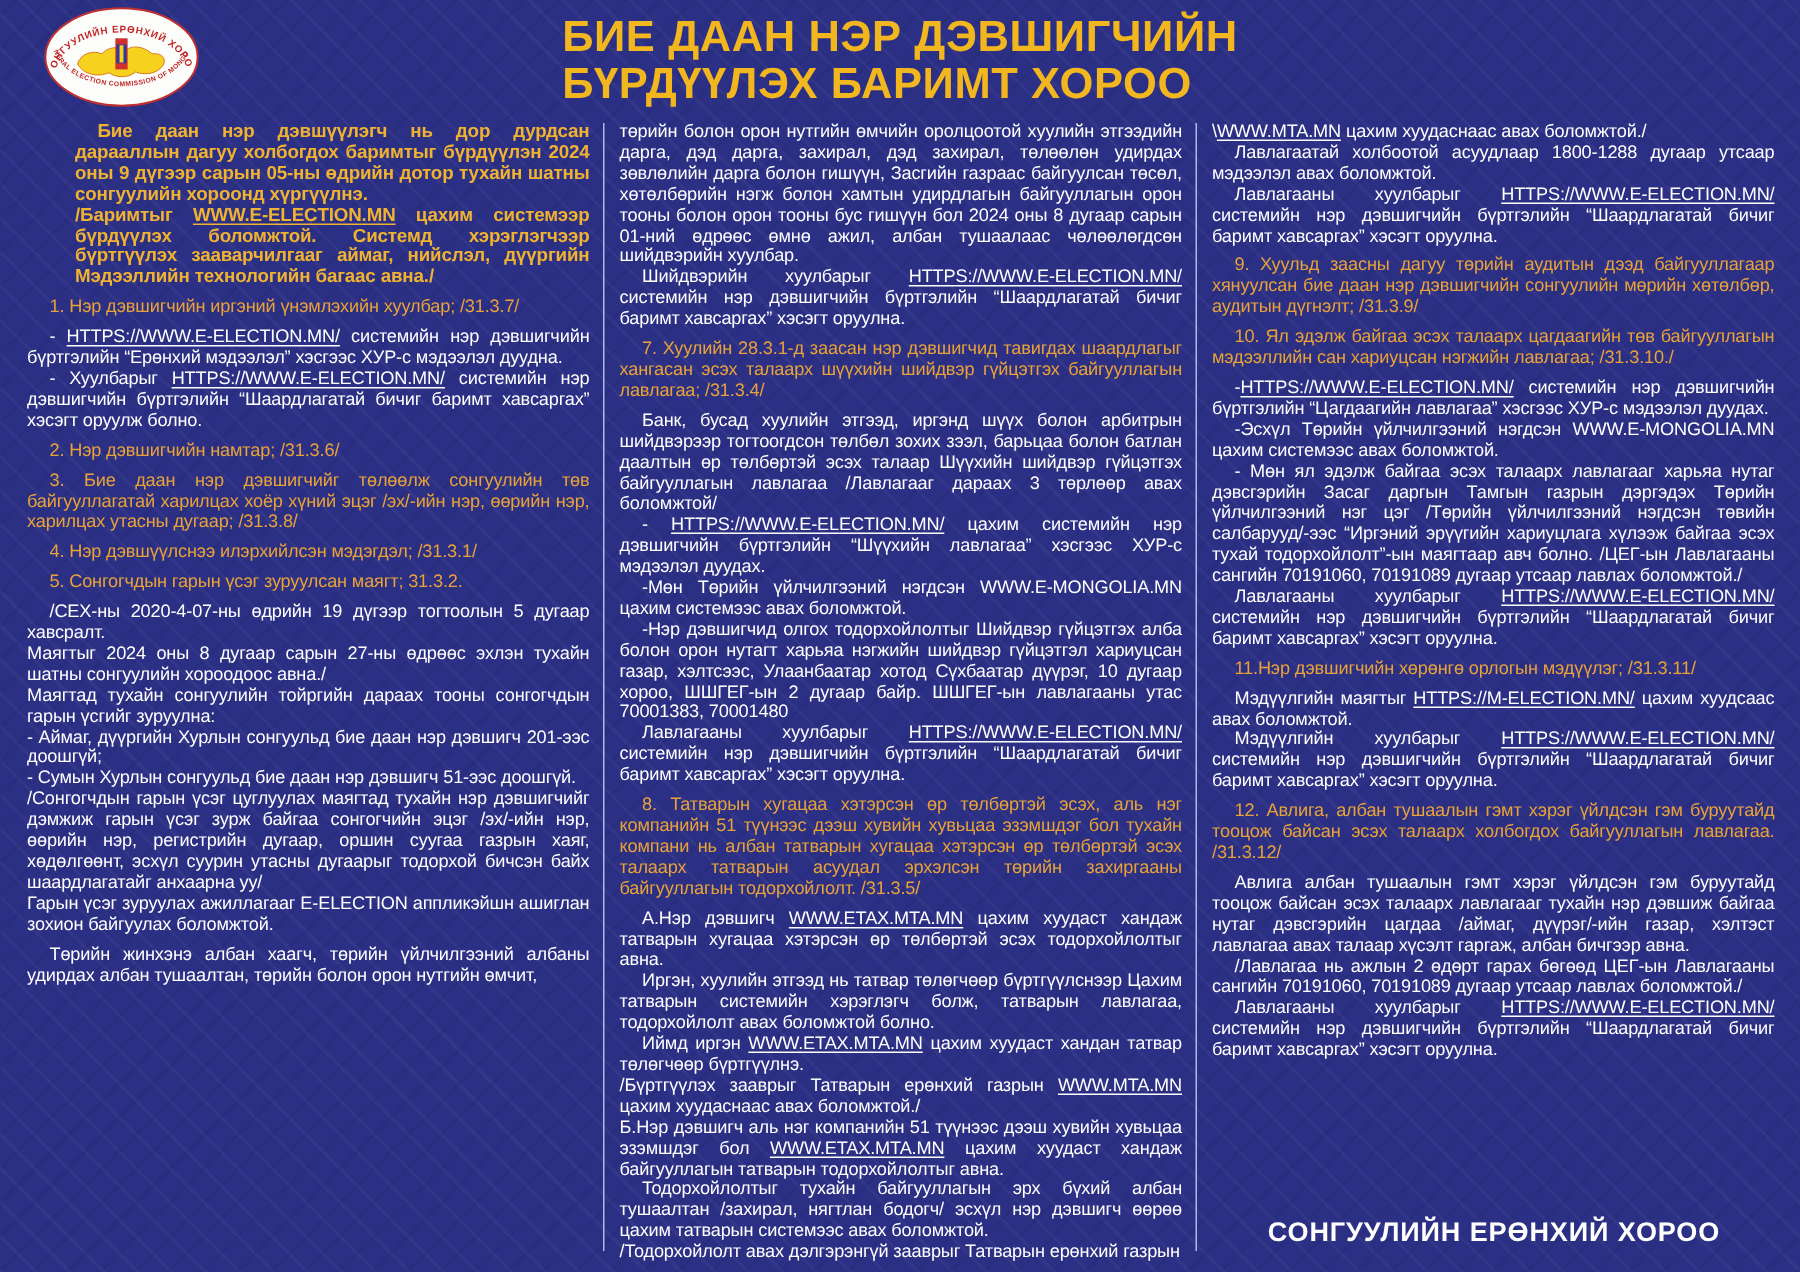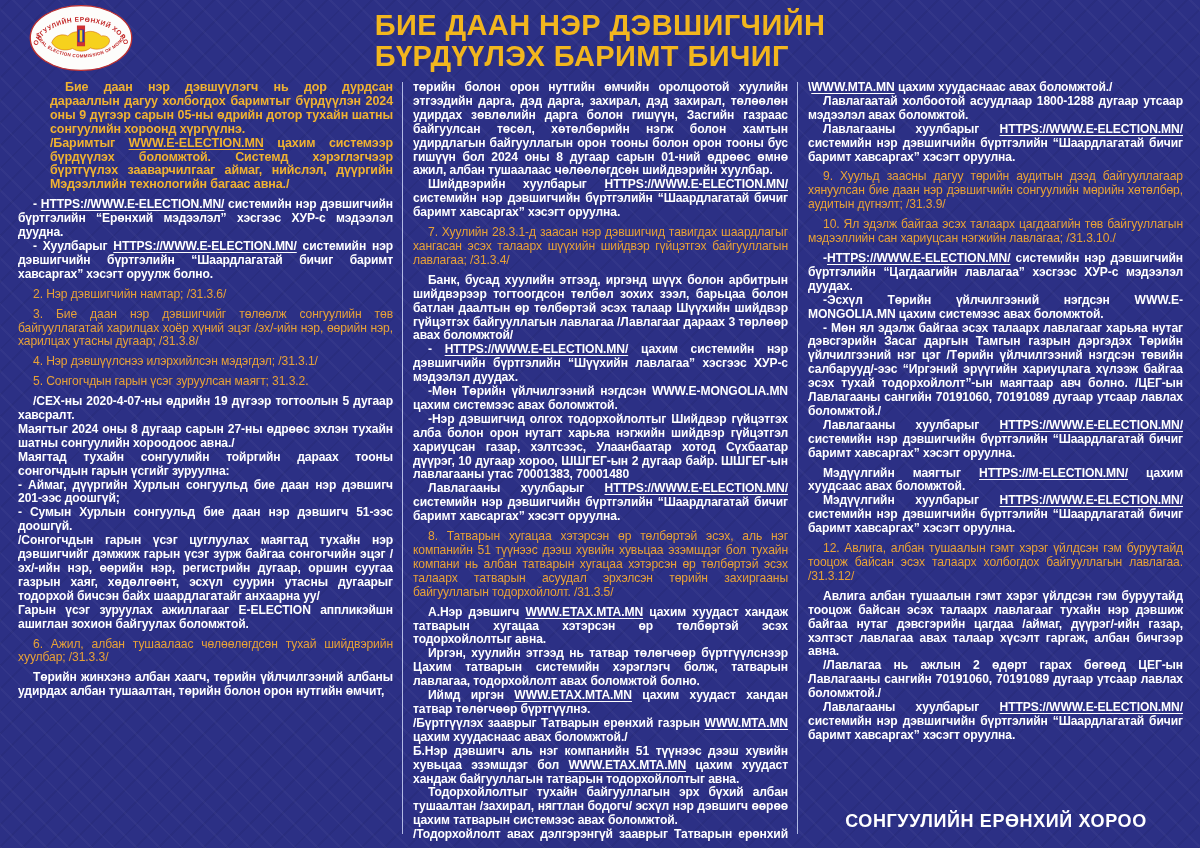--- a/index.html
+++ b/index.html
@@ -11,21 +11,21 @@
       repeating-linear-gradient(-45deg, rgba(0,0,30,0.06) 0 2px, transparent 2px 16px);
     font-family:"Liberation Sans","DejaVu Sans",sans-serif;
     -webkit-font-smoothing:antialiased;
   }
   header{position:relative;height:76px;display:flex;align-items:center;justify-content:center;}
   .logo{position:absolute;left:28px;top:4px;width:106px;height:68px;}
   .title{color:#f2b61e;font-weight:800;font-size:29px;line-height:31px;letter-spacing:.4px;margin-top:6px;}
   main{display:flex;height:768px;padding:0 8px;}
   .col{flex:1 1 0;min-width:0;padding:5px 9px 0 10px;overflow:hidden;}
   .vr{width:0;border-left:1.5px solid rgba(215,224,255,.78);margin:6px 0 10px 0;}
-  .block{margin:0 0 6px 0;text-align:justify;font-size:12.1px;line-height:13.9px;color:#ffffff;font-weight:700;letter-spacing:-0.1px;}
+  .block{margin:0 0 6px 0;text-align:justify;font-size:12.1px;line-height:13.9px;color:#ffffff;font-weight:400;letter-spacing:-0.1px;}
   .block.heading{color:#e8a238;font-weight:400;}
   .block.intro{color:#f0b231;font-weight:700;font-size:12.5px;margin-left:32px;}
   .u{text-decoration:underline;text-underline-offset:2px;}
   .ind{display:inline-block;width:15px;}
   .footer{position:absolute;right:10px;bottom:16px;width:388px;text-align:center;color:#ffffff;font-weight:700;font-size:18px;letter-spacing:.6px;}
 </style>
 </head>
 <body>
 
 <div class="page">
@@ -45,50 +45,51 @@
       <path d="M 44,74 C 48,60 64,56 75,61 C 82,53 95,50 105,57 C 114,48 131,53 139,61 C 151,59 159,68 152,77 C 145,86 130,89 118,84 C 108,93 92,91 84,85 C 70,91 52,88 44,74 Z" fill="#f6d11d" stroke="#d06010" stroke-width="1"></path>
       <g>
         <rect x="93" y="42" width="14" height="38" fill="#2b3aa6" stroke="#c22525" stroke-width="1.5"></rect>
         <rect x="93" y="42" width="14" height="7" fill="#d23030"></rect>
         <rect x="93" y="73" width="14" height="7" fill="#d23030"></rect>
         <rect x="97.5" y="50" width="5" height="22" fill="#f6d11d"></rect>
       </g>
     </svg>
     <div class="title">
       <div>БИЕ ДААН НЭР ДЭВШИГЧИЙН</div>
-      <div>БҮРДҮҮЛЭХ БАРИМТ БИЧИГ</div>
+      <div>БҮРДҮҮЛЭХ БАРИМТ ХОРОО</div>
     </div>
   </header>
 
   <main>
     <section class="col">
         <p class="block intro"><span class="ind"></span>Бие даан нэр дэвшүүлэгч нь дор дурдсан дарааллын дагуу холбогдох баримтыг бүрдүүлэн 2024 оны 9 дүгээр сарын 05-ны өдрийн дотор тухайн шатны сонгуулийн хороонд хүргүүлнэ.<br>/Баримтыг <span class="u">WWW.E-ELECTION.MN</span> цахим системээр бүрдүүлэх боломжтой. Системд хэрэглэгчээр бүртгүүлэх зааварчилгааг аймаг, нийслэл, дүүргийн Мэдээллийн технологийн багаас авна./</p>
+        <p class="block heading"><span class="ind"></span>1. Нэр дэвшигчийн иргэний үнэмлэхийн хуулбар; /31.3.7/</p>
         <p class="block body"><span class="ind"></span>- <span class="u">HTTPS://WWW.E-ELECTION.MN/</span> системийн нэр дэвшигчийн бүртгэлийн “Ерөнхий мэдээлэл” хэсгээс ХУР-с мэдээлэл дуудна.<br><span class="ind"></span>- Хуулбарыг <span class="u">HTTPS://WWW.E-ELECTION.MN/</span> системийн нэр дэвшигчийн бүртгэлийн “Шаардлагатай бичиг баримт хавсаргах” хэсэгт оруулж болно.</p>
         <p class="block heading"><span class="ind"></span>2. Нэр дэвшигчийн намтар; /31.3.6/</p>
         <p class="block heading"><span class="ind"></span>3. Бие даан нэр дэвшигчийг төлөөлж сонгуулийн төв байгууллагатай харилцах хоёр хүний эцэг /эх/-ийн нэр, өөрийн нэр, харилцах утасны дугаар; /31.3.8/</p>
         <p class="block heading"><span class="ind"></span>4. Нэр дэвшүүлснээ илэрхийлсэн мэдэгдэл; /31.3.1/</p>
         <p class="block heading"><span class="ind"></span>5. Сонгогчдын гарын үсэг зуруулсан маягт; 31.3.2.</p>
         <p class="block body"><span class="ind"></span>/СЕХ-ны 2020-4-07-ны өдрийн 19 дүгээр тогтоолын 5 дугаар хавсралт.<br>Маягтыг 2024 оны 8 дугаар сарын 27-ны өдрөөс эхлэн тухайн шатны сонгуулийн хороодоос авна./<br>Маягтад тухайн сонгуулийн тойргийн дараах тооны сонгогчдын гарын үсгийг зуруулна:<br>- Аймаг, дүүргийн Хурлын сонгуульд бие даан нэр дэвшигч 201-ээс доошгүй;<br>- Сумын Хурлын сонгуульд бие даан нэр дэвшигч 51-ээс доошгүй.<br>/Сонгогчдын гарын үсэг цуглуулах маягтад тухайн нэр дэвшигчийг дэмжиж гарын үсэг зурж байгаа сонгогчийн эцэг /эх/-ийн нэр, өөрийн нэр, регистрийн дугаар, оршин суугаа газрын хаяг, хөдөлгөөнт, эсхүл суурин утасны дугаарыг тодорхой бичсэн байх шаардлагатайг анхаарна уу/<br>Гарын үсэг зуруулах ажиллагааг E-ELECTION аппликэйшн ашиглан зохион байгуулах боломжтой.</p>
-        <p class="block heading"><span class="ind"></span>6. Ажил, албан тушаалаас чөлөөлөгдсөн тухай шийдвэрийн хуулбар; /31.3.3/</p>
         <p class="block body"><span class="ind"></span>Төрийн жинхэнэ албан хаагч, төрийн үйлчилгээний албаны удирдах албан тушаалтан, төрийн болон орон нутгийн өмчит,</p>
       </section>
     <div class="vr"></div>
     <section class="col">
         <p class="block body">төрийн болон орон нутгийн өмчийн оролцоотой хуулийн этгээдийн дарга, дэд дарга, захирал, дэд захирал, төлөөлөн удирдах зөвлөлийн дарга болон гишүүн, Засгийн газраас байгуулсан төсөл, хөтөлбөрийн нэгж болон хамтын удирдлагын байгууллагын орон тооны болон орон тооны бус гишүүн бол 2024 оны 8 дугаар сарын 01-ний өдрөөс өмнө ажил, албан тушаалаас чөлөөлөгдсөн шийдвэрийн хуулбар.<br><span class="ind"></span>Шийдвэрийн хуулбарыг <span class="u">HTTPS://WWW.E-ELECTION.MN/</span> системийн нэр дэвшигчийн бүртгэлийн “Шаардлагатай бичиг баримт хавсаргах” хэсэгт оруулна.</p>
         <p class="block heading"><span class="ind"></span>7. Хуулийн 28.3.1-д заасан нэр дэвшигчид тавигдах шаардлагыг хангасан эсэх талаарх шүүхийн шийдвэр гүйцэтгэх байгууллагын лавлагаа; /31.3.4/</p>
         <p class="block body"><span class="ind"></span>Банк, бусад хуулийн этгээд, иргэнд шүүх болон арбитрын шийдвэрээр тогтоогдсон төлбөл зохих зээл, барьцаа болон батлан даалтын өр төлбөртэй эсэх талаар Шүүхийн шийдвэр гүйцэтгэх байгууллагын лавлагаа /Лавлагааг дараах 3 төрлөөр авах боломжтой/<br><span class="ind"></span>- <span class="u">HTTPS://WWW.E-ELECTION.MN/</span> цахим системийн нэр дэвшигчийн бүртгэлийн “Шүүхийн лавлагаа” хэсгээс ХУР-с мэдээлэл дуудах.<br><span class="ind"></span>-Мөн Төрийн үйлчилгээний нэгдсэн WWW.E-MONGOLIA.MN цахим системээс авах боломжтой.<br><span class="ind"></span>-Нэр дэвшигчид олгох тодорхойлолтыг Шийдвэр гүйцэтгэх алба болон орон нутагт харьяа нэгжийн шийдвэр гүйцэтгэл хариуцсан газар, хэлтсээс, Улаанбаатар хотод Сүхбаатар дүүрэг, 10 дугаар хороо, ШШГЕГ-ын 2 дугаар байр. ШШГЕГ-ын лавлагааны утас 70001383, 70001480<br><span class="ind"></span>Лавлагааны хуулбарыг <span class="u">HTTPS://WWW.E-ELECTION.MN/</span> системийн нэр дэвшигчийн бүртгэлийн “Шаардлагатай бичиг баримт хавсаргах” хэсэгт оруулна.</p>
         <p class="block heading"><span class="ind"></span>8. Татварын хугацаа хэтэрсэн өр төлбөртэй эсэх, аль нэг компанийн 51 түүнээс дээш хувийн хувьцаа эзэмшдэг бол тухайн компани нь албан татварын хугацаа хэтэрсэн өр төлбөртэй эсэх талаарх татварын асуудал эрхэлсэн төрийн захиргааны байгууллагын тодорхойлолт. /31.3.5/</p>
         <p class="block body"><span class="ind"></span>А.Нэр дэвшигч <span class="u">WWW.ETAX.MTA.MN</span> цахим хуудаст хандаж татварын хугацаа хэтэрсэн өр төлбөртэй эсэх тодорхойлолтыг авна.<br><span class="ind"></span>Иргэн, хуулийн этгээд нь татвар төлөгчөөр бүртгүүлснээр Цахим татварын системийн хэрэглэгч болж, татварын лавлагаа, тодорхойлолт авах боломжтой болно.<br><span class="ind"></span>Иймд иргэн <span class="u">WWW.ETAX.MTA.MN</span> цахим хуудаст хандан татвар төлөгчөөр бүртгүүлнэ.<br>/Бүртгүүлэх зааврыг Татварын ерөнхий газрын <span class="u">WWW.MTA.MN</span> цахим хуудаснаас авах боломжтой./<br>Б.Нэр дэвшигч аль нэг компанийн 51 түүнээс дээш хувийн хувьцаа эзэмшдэг бол <span class="u">WWW.ETAX.MTA.MN</span> цахим хуудаст хандаж байгууллагын татварын тодорхойлолтыг авна.<br><span class="ind"></span>Тодорхойлолтыг тухайн байгууллагын эрх бүхий албан тушаалтан /захирал, нягтлан бодогч/ эсхүл нэр дэвшигч өөрөө цахим татварын системээс авах боломжтой.<br>/Тодорхойлолт авах дэлгэрэнгүй зааврыг Татварын ерөнхий газрын</p>
       </section>
     <div class="vr"></div>
     <section class="col">
         <p class="block body">\<span class="u">WWW.MTA.MN</span> цахим хуудаснаас авах боломжтой./<br><span class="ind"></span>Лавлагаатай холбоотой асуудлаар 1800-1288 дугаар утсаар мэдээлэл авах боломжтой.<br><span class="ind"></span>Лавлагааны хуулбарыг <span class="u">HTTPS://WWW.E-ELECTION.MN/</span> системийн нэр дэвшигчийн бүртгэлийн “Шаардлагатай бичиг баримт хавсаргах” хэсэгт оруулна.</p>
         <p class="block heading"><span class="ind"></span>9. Хуульд заасны дагуу төрийн аудитын дээд байгууллагаар хянуулсан бие даан нэр дэвшигчийн сонгуулийн мөрийн хөтөлбөр, аудитын дүгнэлт; /31.3.9/</p>
         <p class="block heading"><span class="ind"></span>10.  Ял эдэлж байгаа эсэх талаарх цагдаагийн төв байгууллагын мэдээллийн сан хариуцсан нэгжийн лавлагаа; /31.3.10./</p>
         <p class="block body"><span class="ind"></span>-<span class="u">HTTPS://WWW.E-ELECTION.MN/</span> системийн нэр дэвшигчийн бүртгэлийн “Цагдаагийн лавлагаа” хэсгээс ХУР-с мэдээлэл дуудах.<br><span class="ind"></span>-Эсхүл Төрийн үйлчилгээний нэгдсэн WWW.E-MONGOLIA.MN цахим системээс авах боломжтой.<br><span class="ind"></span>- Мөн ял эдэлж байгаа эсэх талаарх лавлагааг харьяа нутаг дэвсгэрийн Засаг даргын Тамгын газрын дэргэдэх Төрийн үйлчилгээний нэг цэг /Төрийн үйлчилгээний нэгдсэн төвийн салбарууд/-ээс “Иргэний эрүүгийн хариуцлага хүлээж байгаа эсэх тухай тодорхойлолт”-ын маягтаар авч болно. /ЦЕГ-ын Лавлагааны сангийн 70191060, 70191089 дугаар утсаар лавлах боломжтой./<br><span class="ind"></span>Лавлагааны хуулбарыг <span class="u">HTTPS://WWW.E-ELECTION.MN/</span> системийн нэр дэвшигчийн бүртгэлийн “Шаардлагатай бичиг баримт хавсаргах” хэсэгт оруулна.</p>
+        <p class="block heading"><span class="ind"></span>11.Нэр дэвшигчийн хөрөнгө орлогын мэдүүлэг; /31.3.11/</p>
         <p class="block body"><span class="ind"></span>Мэдүүлгийн маягтыг <span class="u">HTTPS://M-ELECTION.MN/</span> цахим хуудсаас авах боломжтой.<br><span class="ind"></span>Мэдүүлгийн хуулбарыг <span class="u">HTTPS://WWW.E-ELECTION.MN/</span> системийн нэр дэвшигчийн бүртгэлийн “Шаардлагатай бичиг баримт хавсаргах” хэсэгт оруулна.</p>
         <p class="block heading"><span class="ind"></span>12.  Авлига, албан тушаалын гэмт хэрэг үйлдсэн гэм буруутайд тооцож байсан эсэх талаарх холбогдох байгууллагын лавлагаа. /31.3.12/</p>
         <p class="block body"><span class="ind"></span>Авлига албан тушаалын гэмт хэрэг үйлдсэн гэм буруутайд тооцож байсан эсэх талаарх лавлагааг тухайн нэр дэвшиж байгаа нутаг дэвсгэрийн цагдаа /аймаг, дүүрэг/-ийн газар, хэлтэст лавлагаа авах талаар хүсэлт гаргаж, албан бичгээр авна.<br><span class="ind"></span>/Лавлагаа нь ажлын 2 өдөрт гарах бөгөөд ЦЕГ-ын Лавлагааны сангийн 70191060, 70191089 дугаар утсаар лавлах боломжтой./<br><span class="ind"></span>Лавлагааны хуулбарыг <span class="u">HTTPS://WWW.E-ELECTION.MN/</span> системийн нэр дэвшигчийн бүртгэлийн “Шаардлагатай бичиг баримт хавсаргах” хэсэгт оруулна.</p>
       </section>
   </main>
 
   <div class="footer">СОНГУУЛИЙН ЕРӨНХИЙ ХОРОО</div>
 </div>
 
 </body></html>

